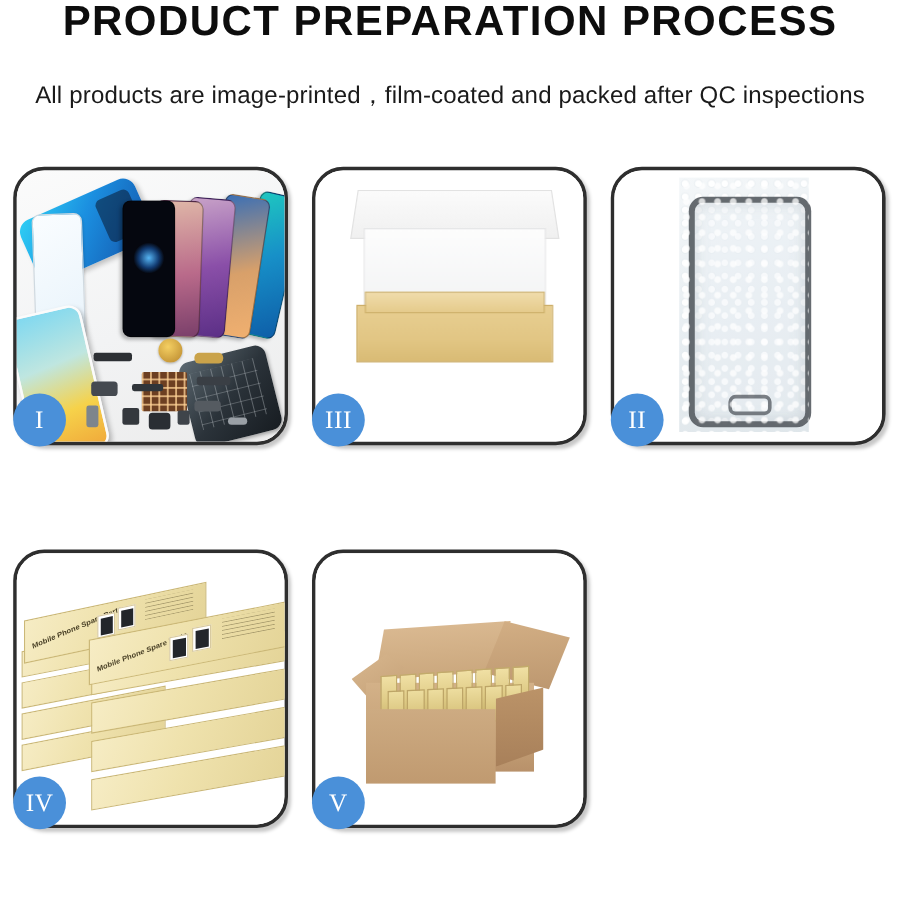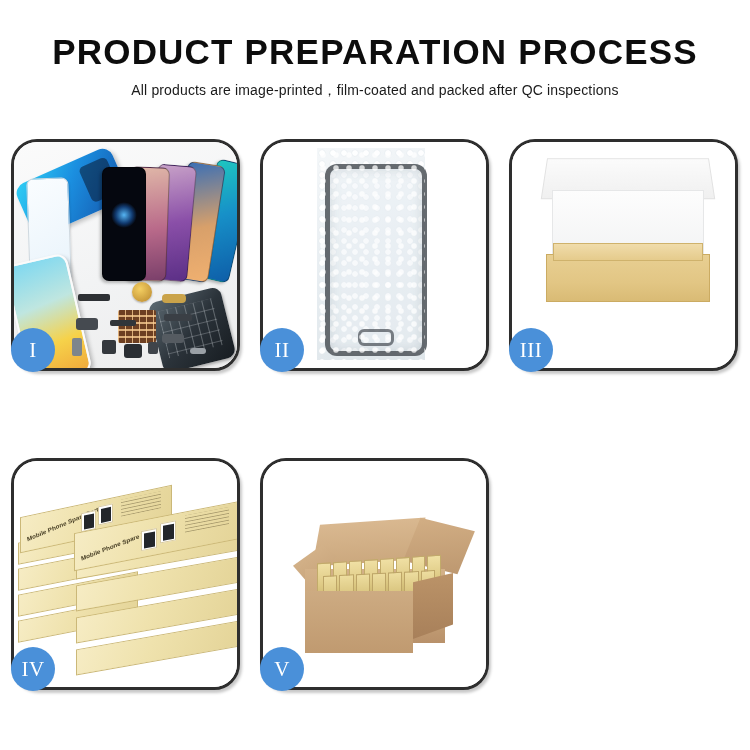--- a/index.html
+++ b/index.html
@@ -12,35 +12,34 @@
     height: 750px;
     font-family: "Liberation Sans", sans-serif;
     color: #111111;
     overflow: hidden;
     position: relative;
   }
 
   
   .header {
     text-align: center;
-    padding-top: 34px;
   }
   .title {
     font-size: 35px;
     font-weight: 700;
     letter-spacing: 1.2px;
     color: #0d0d0d;
     line-height: 1;
     white-space: nowrap;
   }
   .subtitle {
-    font-size: 14px;
+    font-size: 20px;
     font-weight: 400;
     color: #1a1a1a;
-    margin-top: 13px;
+    margin-top: 31px;
     letter-spacing: 0.15px;
     white-space: nowrap;
   }
 
   
   .grid {
     position: absolute;
     top: 139px;
     left: 11px;
     width: 728px;
@@ -405,38 +404,38 @@
       <div class="part pg"></div>
       <div class="part ph"></div>
       <div class="part pi"></div>
       <div class="part pj"></div>
       <div class="part pk"></div>
     </div>
     <div class="badge">I</div>
   </div>
 
   <div class="panel">
-    <div class="panel-inner p2">
-      <div class="bubblebg"></div>
-      <div class="wrapscreen"></div>
-      <div class="bubbleover"></div>
-    </div>
-    <div class="badge">II</div>
-  </div>
-
-  <div class="panel">
     <div class="panel-inner p3">
       <div class="krafttop"></div>
       <div class="foam"></div>
       <div class="lcdin"></div>
       <div class="lcdtag"></div>
       <div class="lcdflex"></div>
       <div class="boxtray"></div>
     </div>
     <div class="badge">III</div>
+  </div>
+
+  <div class="panel">
+    <div class="panel-inner p2">
+      <div class="bubblebg"></div>
+      <div class="wrapscreen"></div>
+      <div class="bubbleover"></div>
+    </div>
+    <div class="badge">II</div>
   </div>
 
   <div class="panel">
     <div class="panel-inner p4">
       <div class="stackwrap">
         <div class="ybox bx4">
             <span class="face"></span>
           </div>
         <div class="ybox bx3">
             <span class="face"></span>

